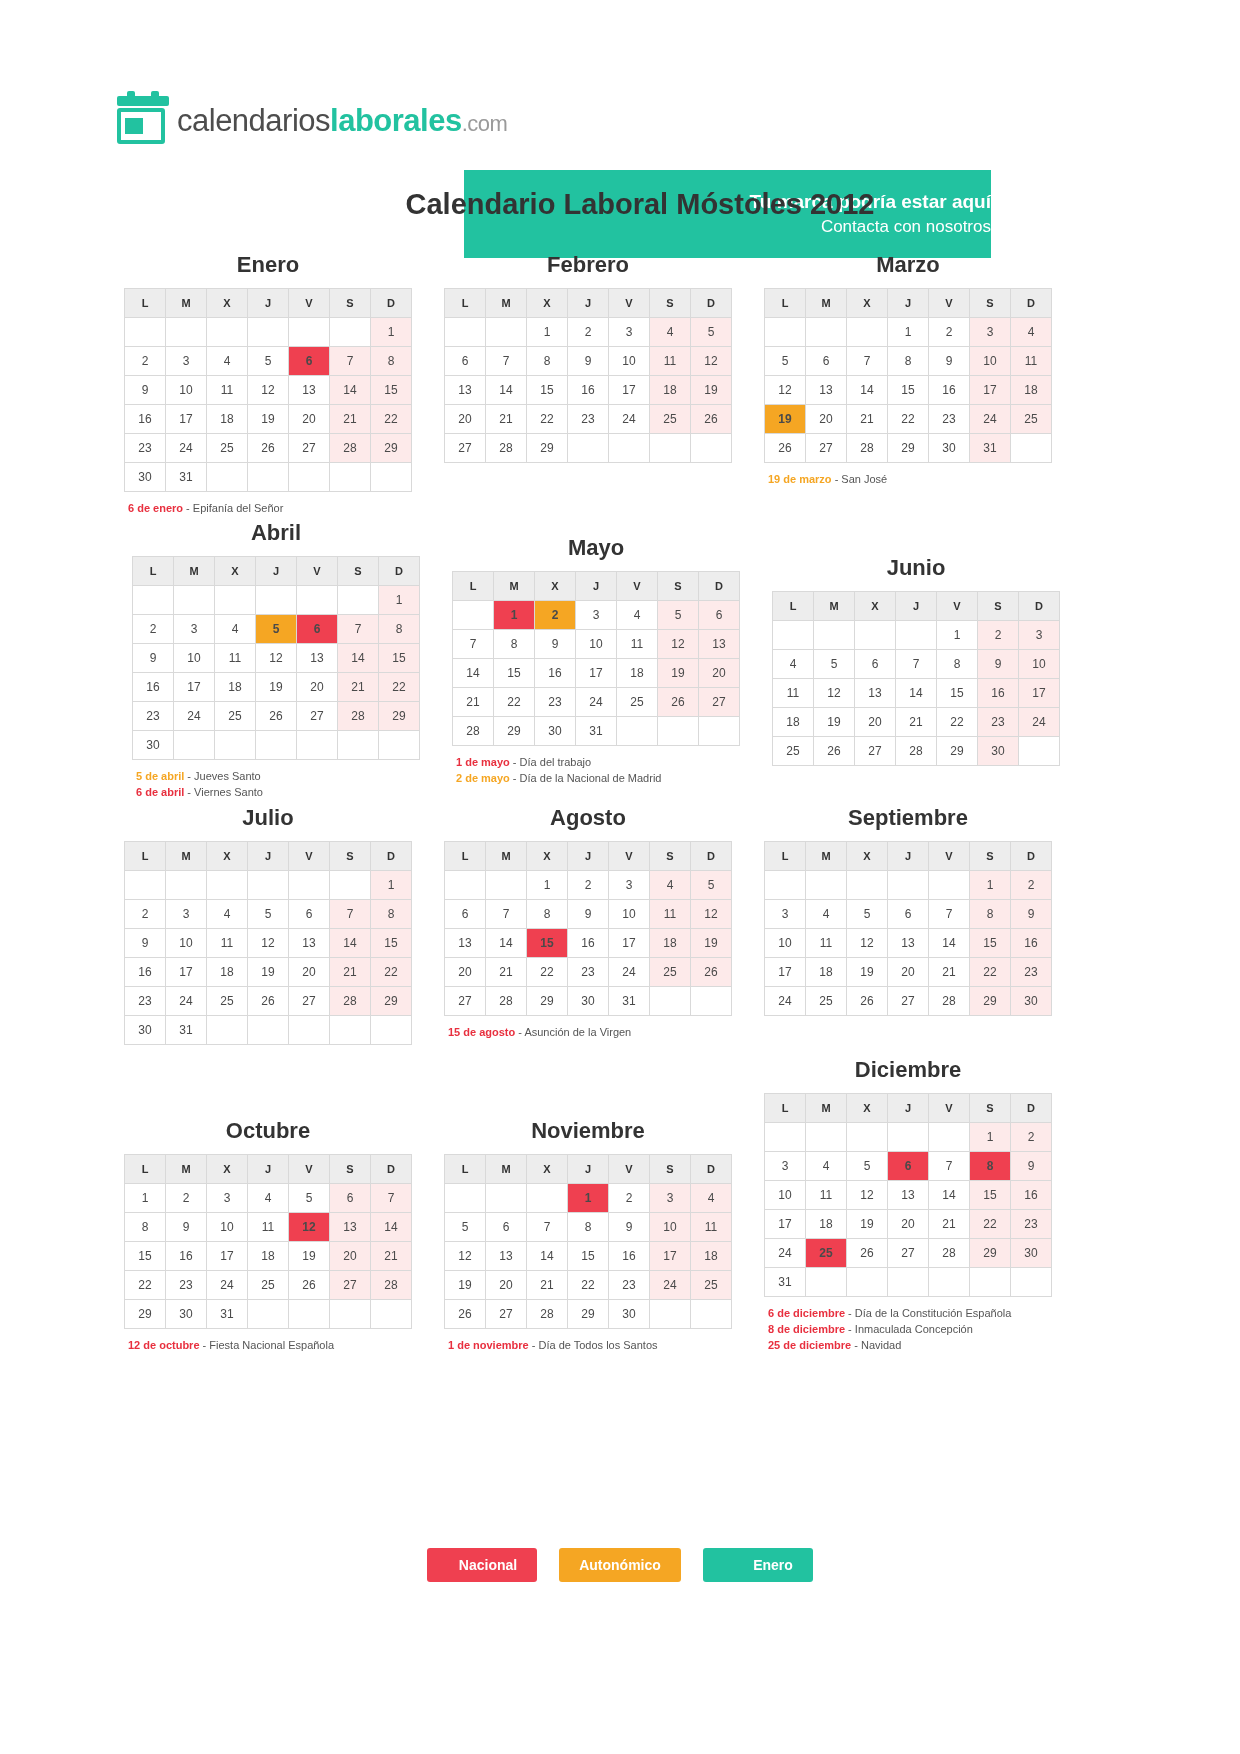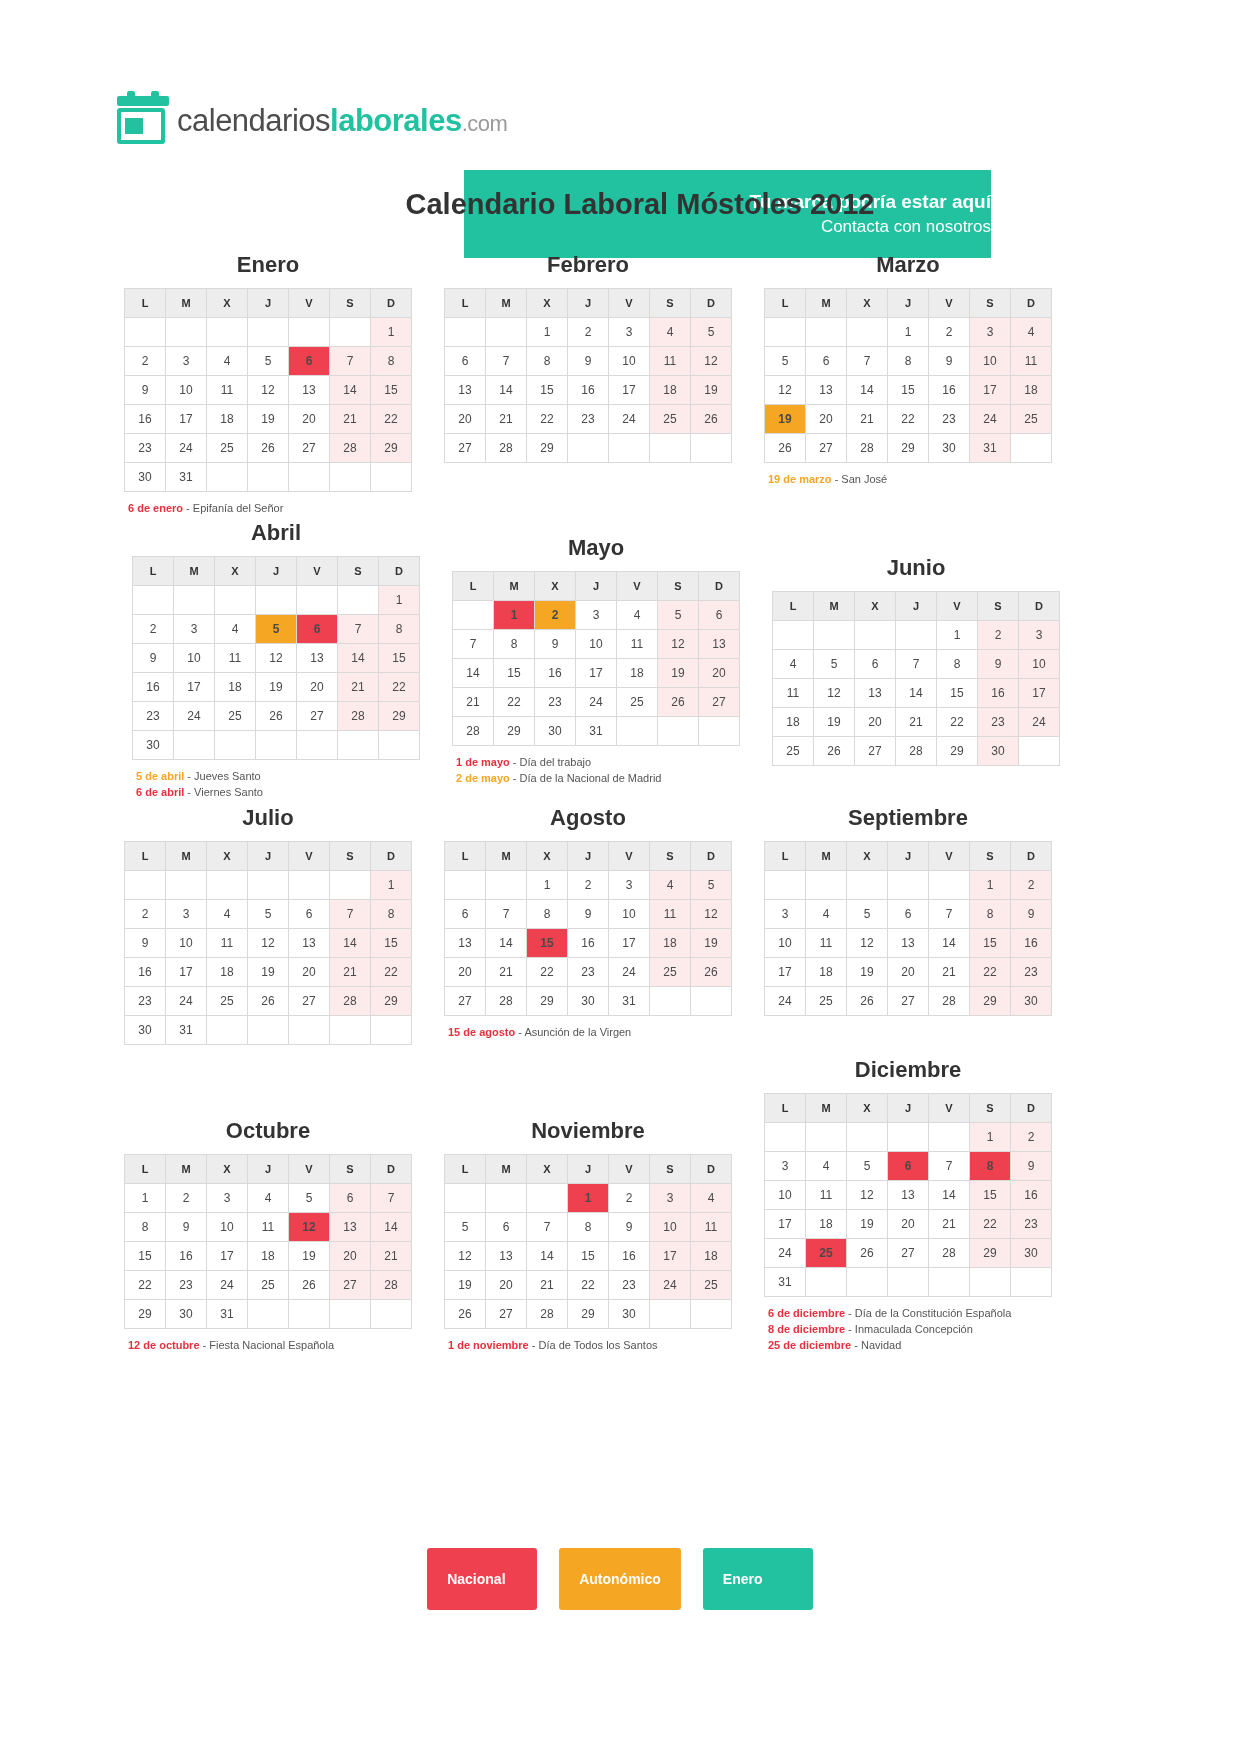--- a/index.html
+++ b/index.html
@@ -70,21 +70,21 @@
   .note.nat .d{color:#e8303f;}
   .note.aut .d{color:#f5a623;}
 
   
   .legend{
     position:absolute;left:0;top:1548px;width:1240px;
     display:flex;justify-content:center;gap:22px;
   }
   .chip{
     color:#fff;font-size:14px;font-weight:700;
-    padding:23px 20px;border-radius:3px;min-width:70px;text-align:left;
+    padding:9px 20px;border-radius:3px;min-width:70px;text-align:right;
   }
   .chip.nat{background:#ef4050;}
   .chip.aut{background:#f5a623;}
   .chip.loc{background:#22c2a0;}
 </style>
 </head>
 <body>
 
 <div class="page">
 

